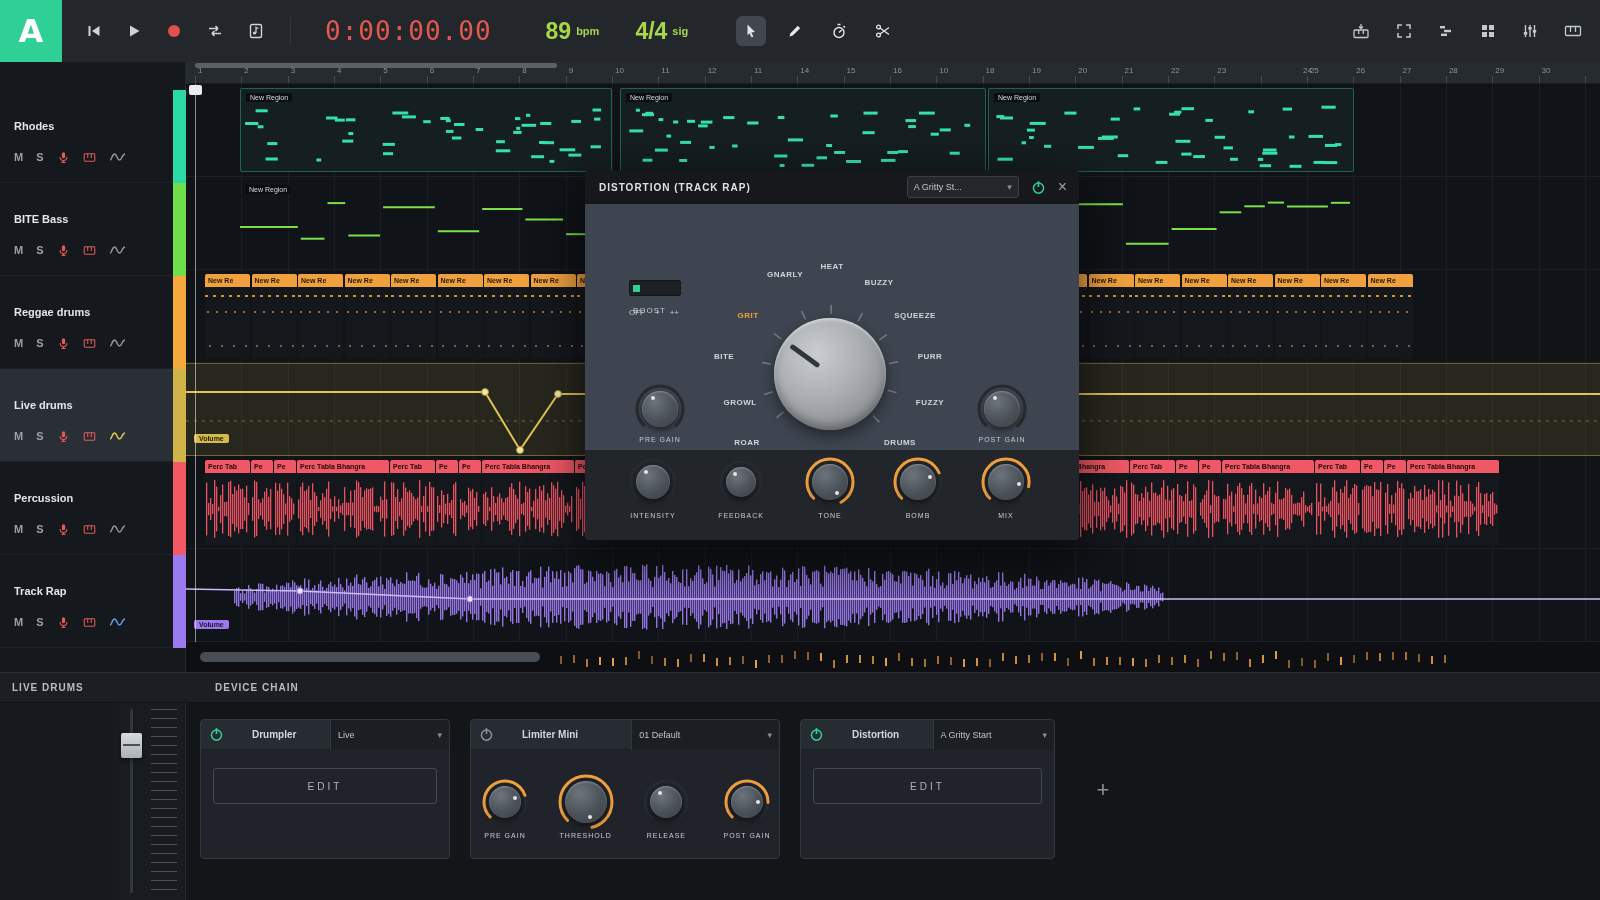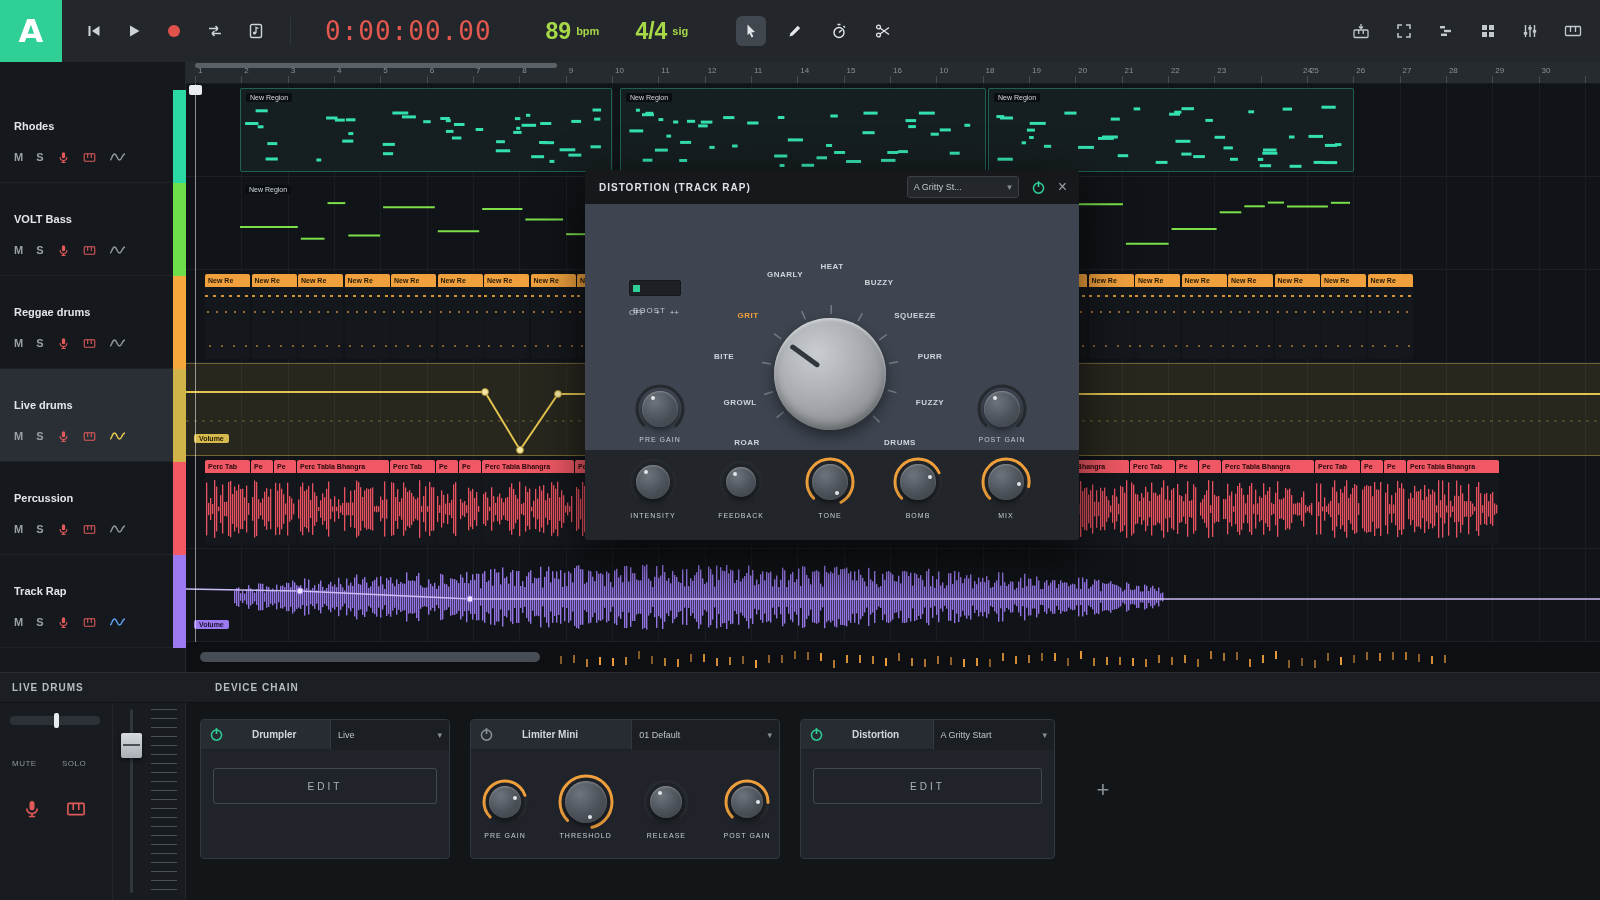--- a/index.html
+++ b/index.html
@@ -249,21 +249,21 @@
           </svg>
         </div>
         <div class="ibtn">
           <svg width="17" height="14" viewBox="0 0 17 14">
             <path d="M1 10 C3 10 3 4 5.5 4 C8 4 8 10 10.5 10 C13 10 13 4 16 4" fill="none" stroke="#8f969c" stroke-width="1.5"></path>
           </svg>
         </div>
       </div>
     </div>
     <div class="track-row" style="top: 121px;">
-      <div class="track-name">VOLT Bass</div>
+      <div class="track-name">BITE Bass</div>
       <div class="track-color" style="background: rgb(110, 222, 75);"></div>
       <div class="track-ctrls">
         <div class="tbtn">M</div>
         <div class="tbtn">S</div>
         <div class="ibtn">
           <svg width="13" height="13" viewBox="0 0 16 16">
             <rect x="6" y="1.5" width="4" height="7.5" rx="2" fill="#e05a5a"></rect>
             <path d="M3.8 7.5 a4.2 4.2 0 0 0 8.4 0 M8 11.8 V14 M5.5 14 h5" stroke="#e05a5a" stroke-width="1.3" fill="none"></path>
           </svg>
         </div>
@@ -2078,39 +2078,20 @@
       <div class="tickmark" style="left: 1245px; top: 13.5576px; opacity: 0.87;"></div>
       <div class="tickmark" style="left: 1258px; top: 12.8511px; opacity: 0.64;"></div>
     </div>
 </div>
 
 <div id="bottom">
   <div id="bottom-header">
     <span id="channel-title">LIVE DRUMS</span>
     <span id="chain-title">DEVICE CHAIN</span>
   </div>
-  <div id="channel-strip">
-    <div id="pan-slider">
-        <div id="pan-thumb"></div>
-      </div>
-    <span id="mute-label">MUTE</span>
-    <span id="solo-label">SOLO</span>
-    <div id="strip-mic">
-        <svg width="20" height="20" viewBox="0 0 16 16">
-          <rect x="6" y="1.5" width="4" height="7.5" rx="2" fill="#e05a5a"></rect>
-          <path d="M3.8 7.5 a4.2 4.2 0 0 0 8.4 0 M8 11.8 V14 M5.5 14 h5" stroke="#e05a5a" stroke-width="1.3" fill="none"></path>
-        </svg>
-      </div>
-    <div id="strip-piano">
-        <svg width="20" height="20" viewBox="0 0 16 16">
-          <rect x="1.5" y="3.5" width="13" height="9" rx="1" fill="none" stroke="#e05a5a" stroke-width="1.3"></rect>
-          <path d="M5.8 3.5 v5.2 M10.2 3.5 v5.2" stroke="#e05a5a" stroke-width="1.3"></path>
-        </svg>
-      </div>
-  </div>
   <div id="fader-strip">
     <div id="fader-track"></div>
     <div id="fader-thumb"></div>
     <div id="fader-ticks"></div>
   </div>
   <div id="chain">
     <div id="add-device">+</div>
   <div class="device" style="left: 14px; width: 250px;">
         <div class="dev-header">
           <div class="dev-power">

